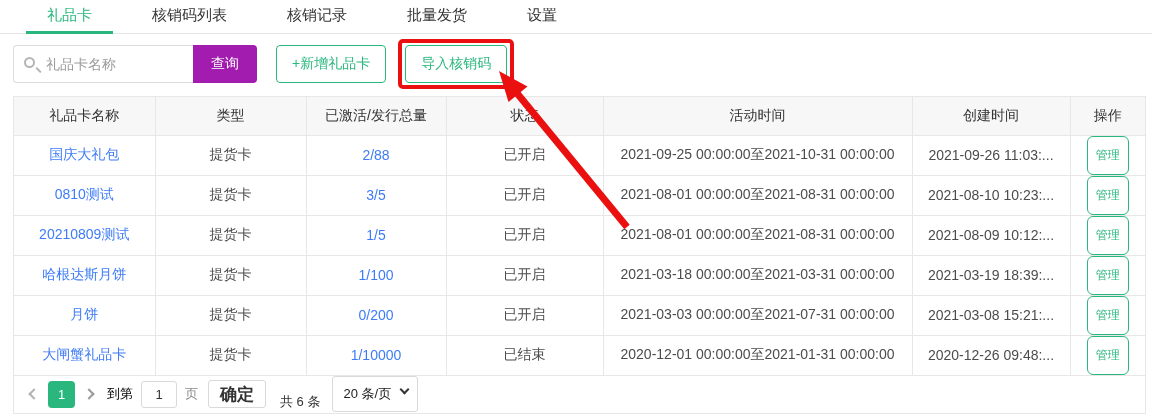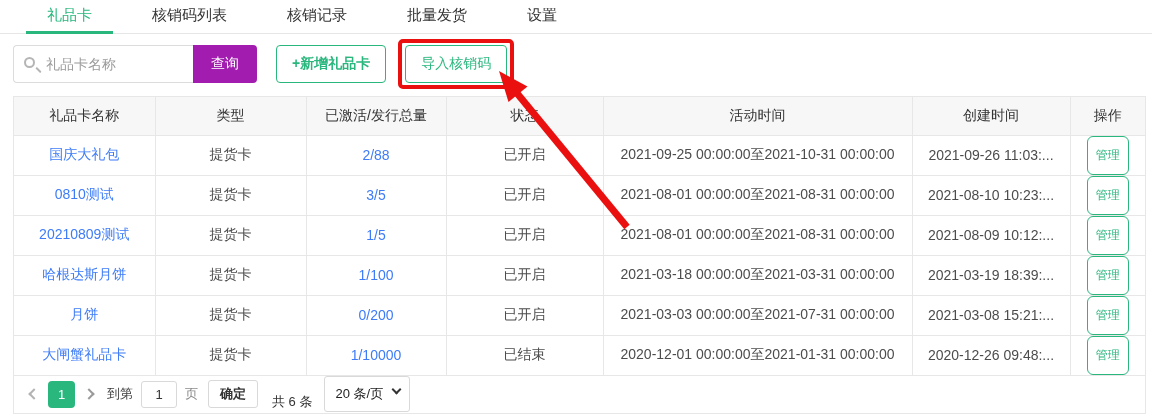--- a/index.html
+++ b/index.html
@@ -27,21 +27,21 @@
   }
   .search-input::placeholder { color:#9b9b9b; }
   .mag { position:absolute; left:11px; top:12px; width:11px; height:11px;
          border:2px solid #b5b5b5; border-radius:50%; }
   .mag::after { content:""; position:absolute; left:9px; top:10px; width:7px; height:2px;
                 background:#b5b5b5; transform:rotate(45deg); border-radius:1px; }
   .btn-query { width:64px; height:38px; background:#a21caf; color:#fff; border:none;
                border-radius:0 4px 4px 0; font-size:14px; cursor:pointer; font-family:inherit; }
   .btn-outline { height:38px; background:#fff; border:1px solid #2ab77e; color:#2ab77e;
                  border-radius:4px; font-size:14px; padding:0 15px; cursor:pointer; font-family:inherit; }
-  .btn-add { margin-left:19px;font-weight:bold; }
+  .btn-add { margin-left:19px; }
   .import-highlight { margin-left:12px; border:4px solid #ea1010; border-radius:5px; padding:2px 3px; }
 
   
   .arrow-overlay { position:absolute; left:0; top:0; pointer-events:none; z-index:9; }
 
   
   .panel { margin-left:13px; width:1133px; border:1px solid #e7e7e7; }
   table { border-collapse:collapse; table-layout:fixed; width:1131px; }
   th, td { border-right:1px solid #e7e7e7; border-bottom:1px solid #e7e7e7;
            text-align:center; overflow:hidden; white-space:nowrap; }
@@ -54,26 +54,26 @@
                 font-size:12px; padding:10px 8px; cursor:pointer; font-family:inherit; }
 
   
   .pager { display:flex; align-items:center; height:37px; padding-left:8px; font-size:13px; color:#666; }
   .chev { display:inline-block; width:8px; height:8px; border-left:2px solid #b3b3b3;
           border-bottom:2px solid #b3b3b3; cursor:pointer; }
   .chev-left  { transform:rotate(45deg); margin:0 10px 0 8px; }
   .chev-right { transform:rotate(-135deg); margin:0 14px 0 10px; border-color:#9a9a9a; }
   .page-num { width:27px; height:27px; background:#2ab77e; color:#fff; border:none; border-radius:4px;
               font-size:13px; cursor:pointer; font-family:inherit; }
-  .goto-text { color:#404040; margin-right:8px; }
+  .goto-text { color:#000000; margin-right:8px; }
   .goto-input { width:36px; height:27px; border:1px solid #d9d9d9; border-radius:3px;
                 text-align:center; font-size:13px; color:#333; outline:none; font-family:inherit; }
   .page-suffix { color:#8c8c8c; margin:0 10px 0 8px; }
   .btn-confirm { height:28px; padding:0 11px; background:#fff; border:1px solid #d9d9d9;
-                 border-radius:3px; font-size:13px; color:#333; font-weight:bold; cursor:pointer; font-family:inherit; }
+                 border-radius:3px; font-size:17px; color:#333; font-weight:bold; cursor:pointer; font-family:inherit; }
   .total-text { color:#333; margin:16px 12px 0 14px; }
   .size-select { position:relative; height:36px; border:1px solid #d9d9d9; border-radius:3px;
                  padding:0 26px 0 10px; display:flex; align-items:center; color:#222; cursor:pointer; }
   .size-select .chev-down { position:absolute; right:9px; top:9px; width:7px; height:7px;
                  border-left:2px solid #333; border-bottom:2px solid #333; transform:rotate(-45deg); }
 </style>
 </head>
 <body>
 
 <div class="tabbar">

